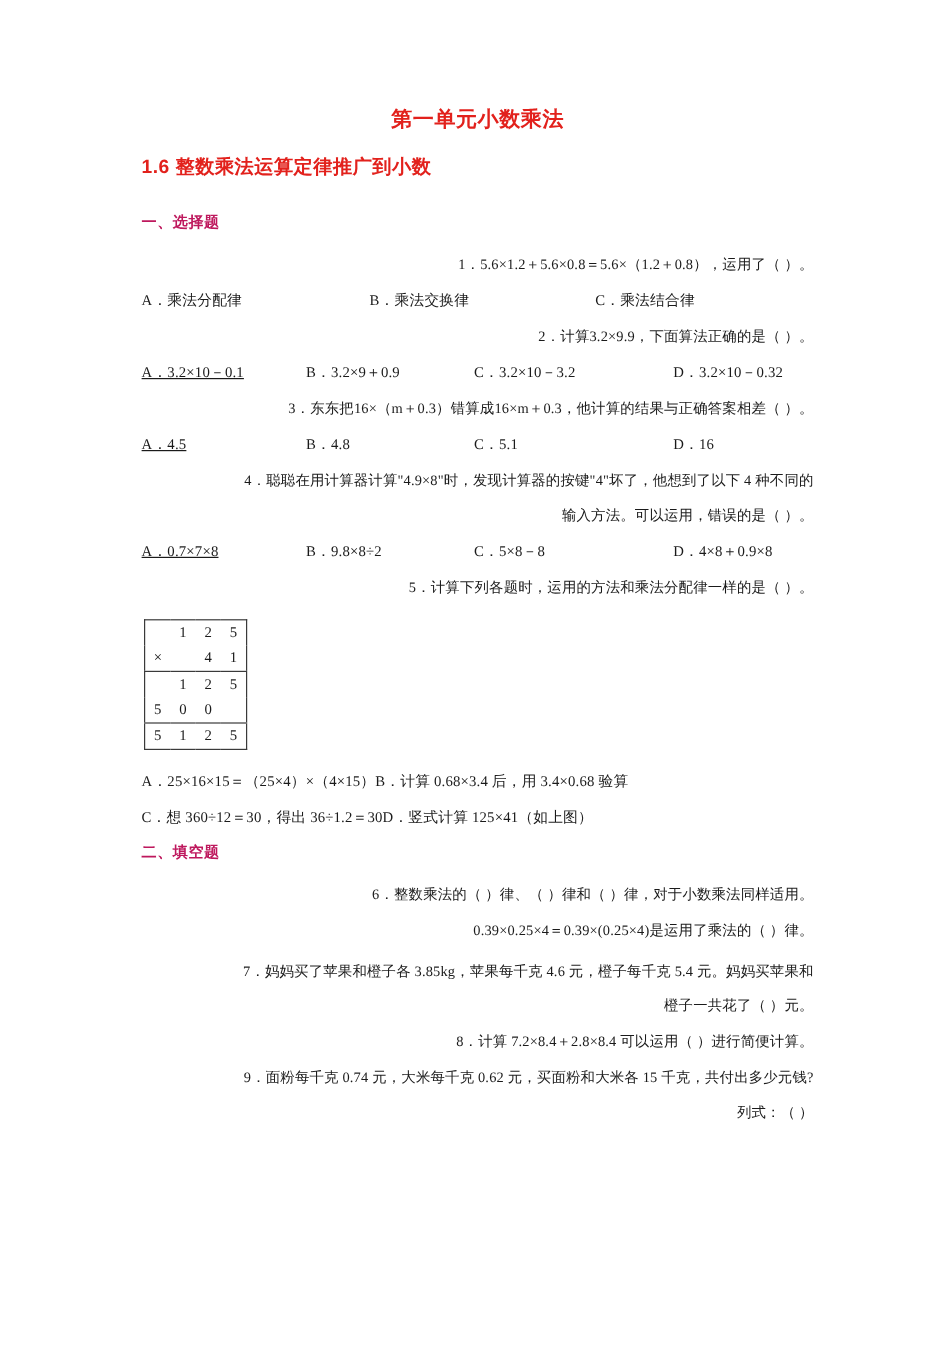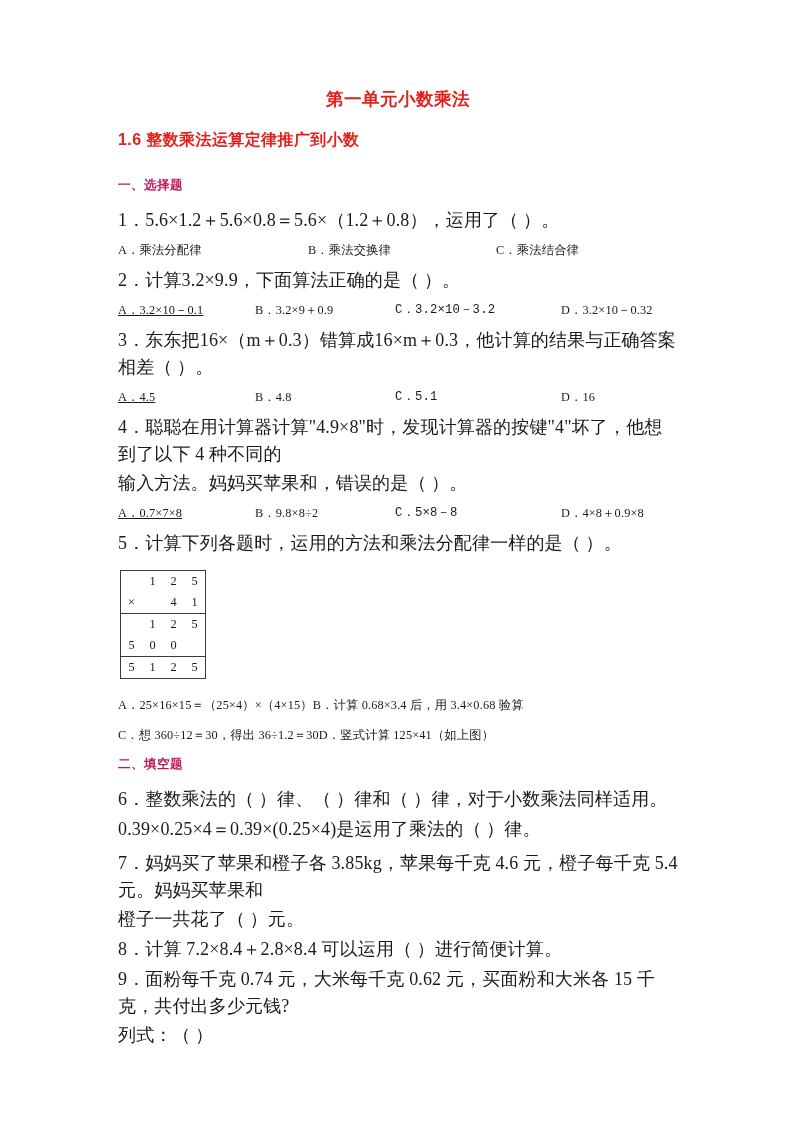--- a/index.html
+++ b/index.html
@@ -65,25 +65,26 @@
     font-weight: bold;
     font-size: 12.6px;
     margin: 0 0 13px 0;
     letter-spacing: 0.4px;
     font-family: "Liberation Sans", "DejaVu Sans", sans-serif;
     color: #be185d;
   }
 
   
   .q {
-    font-size: 18px;
+    font-size: 12px;
     line-height: 27px;
     margin: 0 0 3px 0;
     color: #1a1a1a;
     letter-spacing: 0.15px;
+    text-align: right;
   }
   .q.wrap {
     margin-bottom: 2px;
   }
 
   
   .opts {
     position: relative;
     height: 27px;
     font-size: 12.3px;
@@ -96,21 +97,21 @@
     top: 0;
     white-space: nowrap;
   }
   
   .opts-3 .opt:nth-child(1) { left: 0px; }
   .opts-3 .opt:nth-child(2) { left: 190px; }
   .opts-3 .opt:nth-child(3) { left: 378px; }
   
   .opts-4 .opt:nth-child(1) { left: 0px; text-decoration: underline; }
   .opts-4 .opt:nth-child(2) { left: 137px; }
-  .opts-4 .opt:nth-child(3) { left: 277px; font-family: Liberation Mono, monospace; }
+  .opts-4 .opt:nth-child(3) { left: 277px; }
   .opts-4 .opt:nth-child(4) { left: 443px; }
 
   
   .opt-flow {
     font-size: 12.3px;
     line-height: 27px;
     margin: 0 0 3px 0;
     letter-spacing: 0.15px;
   }
 
@@ -171,21 +172,21 @@
 
     <div class="q">3．东东把16×（m＋0.3）错算成16×m＋0.3，他计算的结果与正确答案相差（        ）。</div>
     <div class="opts opts-4">
       <span class="opt">A．4.5</span>
       <span class="opt">B．4.8</span>
       <span class="opt">C．5.1</span>
       <span class="opt">D．16</span>
     </div>
 
     <div class="q wrap">4．聪聪在用计算器计算"4.9×8"时，发现计算器的按键"4"坏了，他想到了以下 4 种不同的</div>
-    <div class="q">输入方法。妈妈买苹果和，错误的是（        ）。</div>
+    <div class="q">输入方法。可以运用，错误的是（        ）。</div>
     <div class="opts opts-4">
       <span class="opt">A．0.7×7×8</span>
       <span class="opt">B．9.8×8÷2</span>
       <span class="opt">C．5×8－8</span>
       <span class="opt">D．4×8＋0.9×8</span>
     </div>
 
     <div class="q">5．计算下列各题时，运用的方法和乘法分配律一样的是（        ）。</div>
 
     <div class="vtable-wrap">

